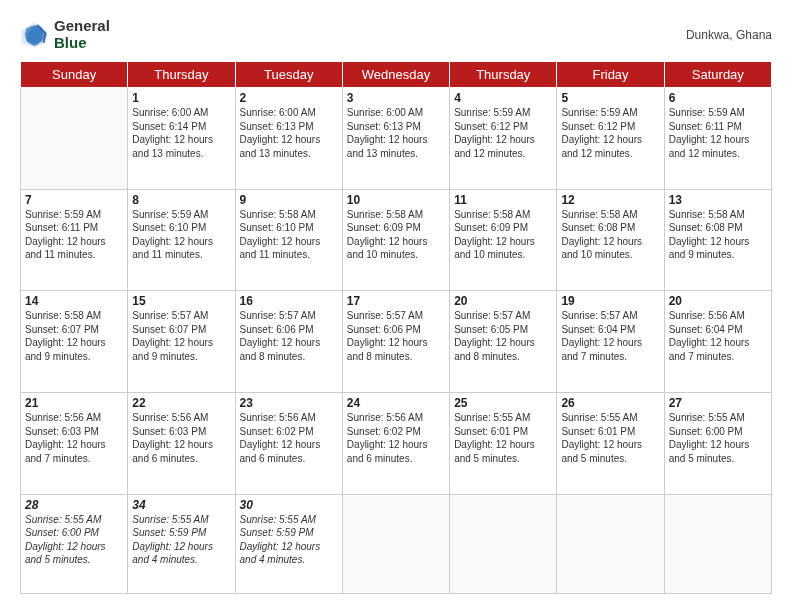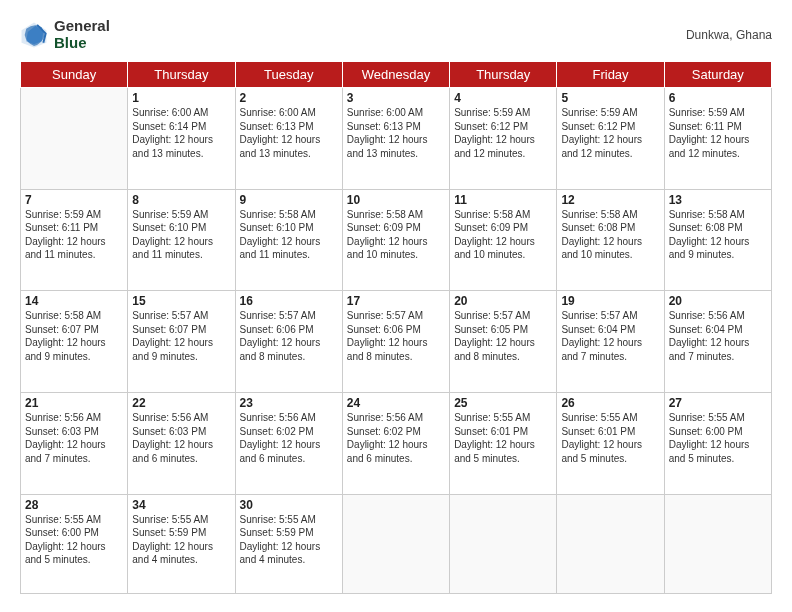--- a/index.html
+++ b/index.html
@@ -93,20 +93,21 @@
       display: block;
       margin-bottom: 1px;
     }
     .day-info {
       color: #333;
       font-size: 10px;
       line-height: 1.35;
     }
     .last-row td {
       height: 70px;
+      font-style: italic;
     }
   </style>
 </head>
 <body>
 
 <div class="page">
   <div class="header">
     <div class="logo">
       <svg class="logo-icon" viewBox="0 0 36 36">
         <polygon points="18,2 34,12 34,28 18,34 2,28 2,12" fill="#1a6bbf" opacity="0.15"></polygon>

